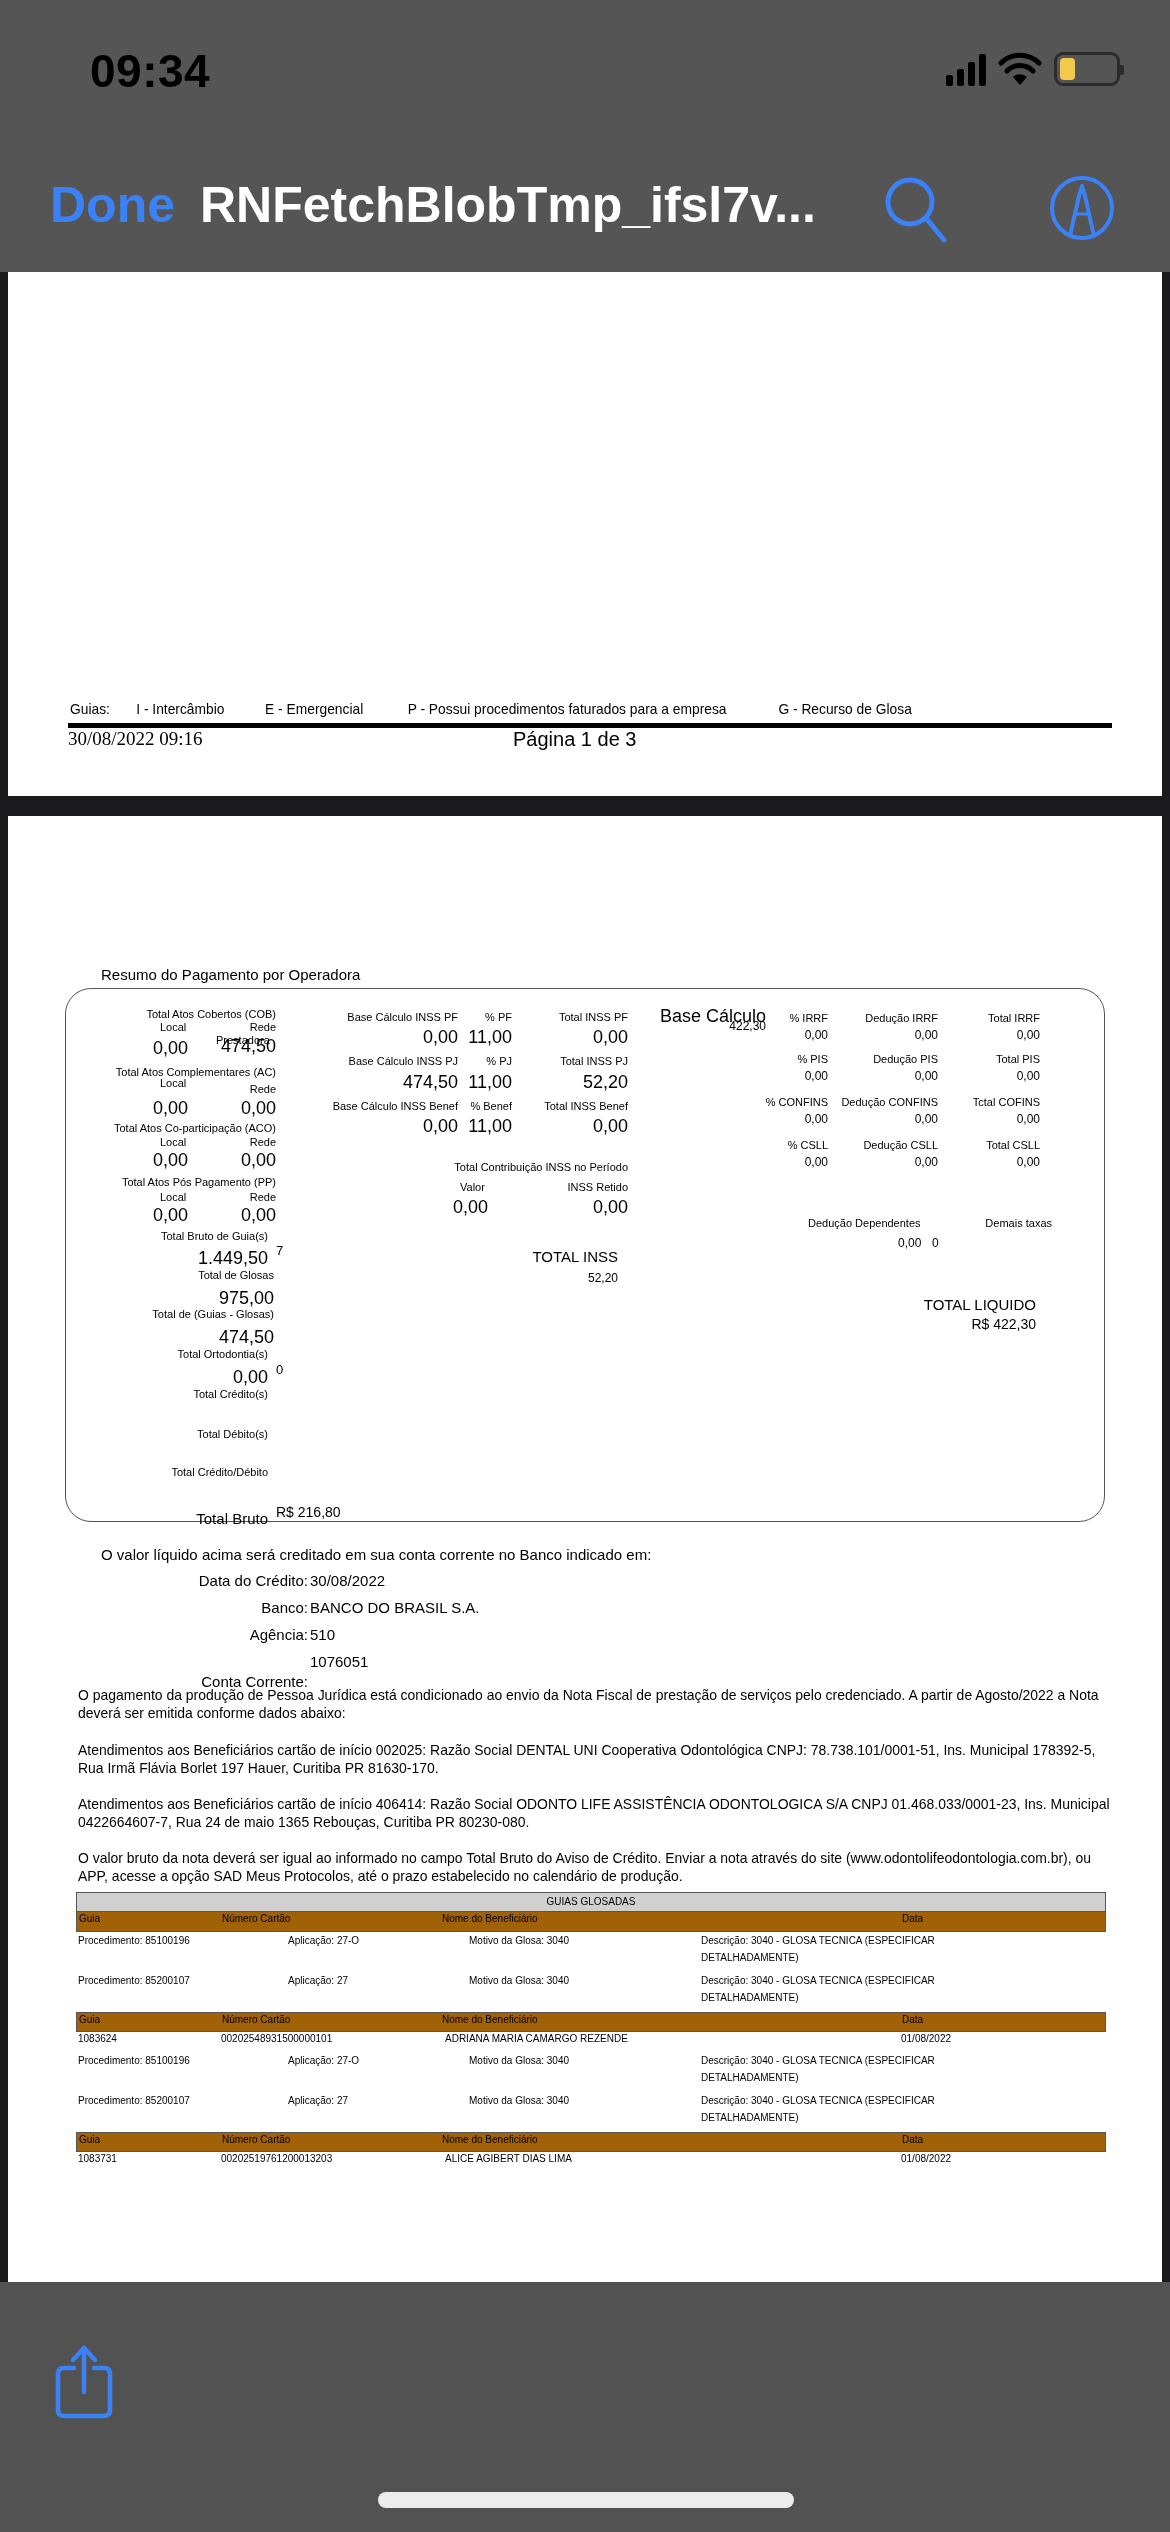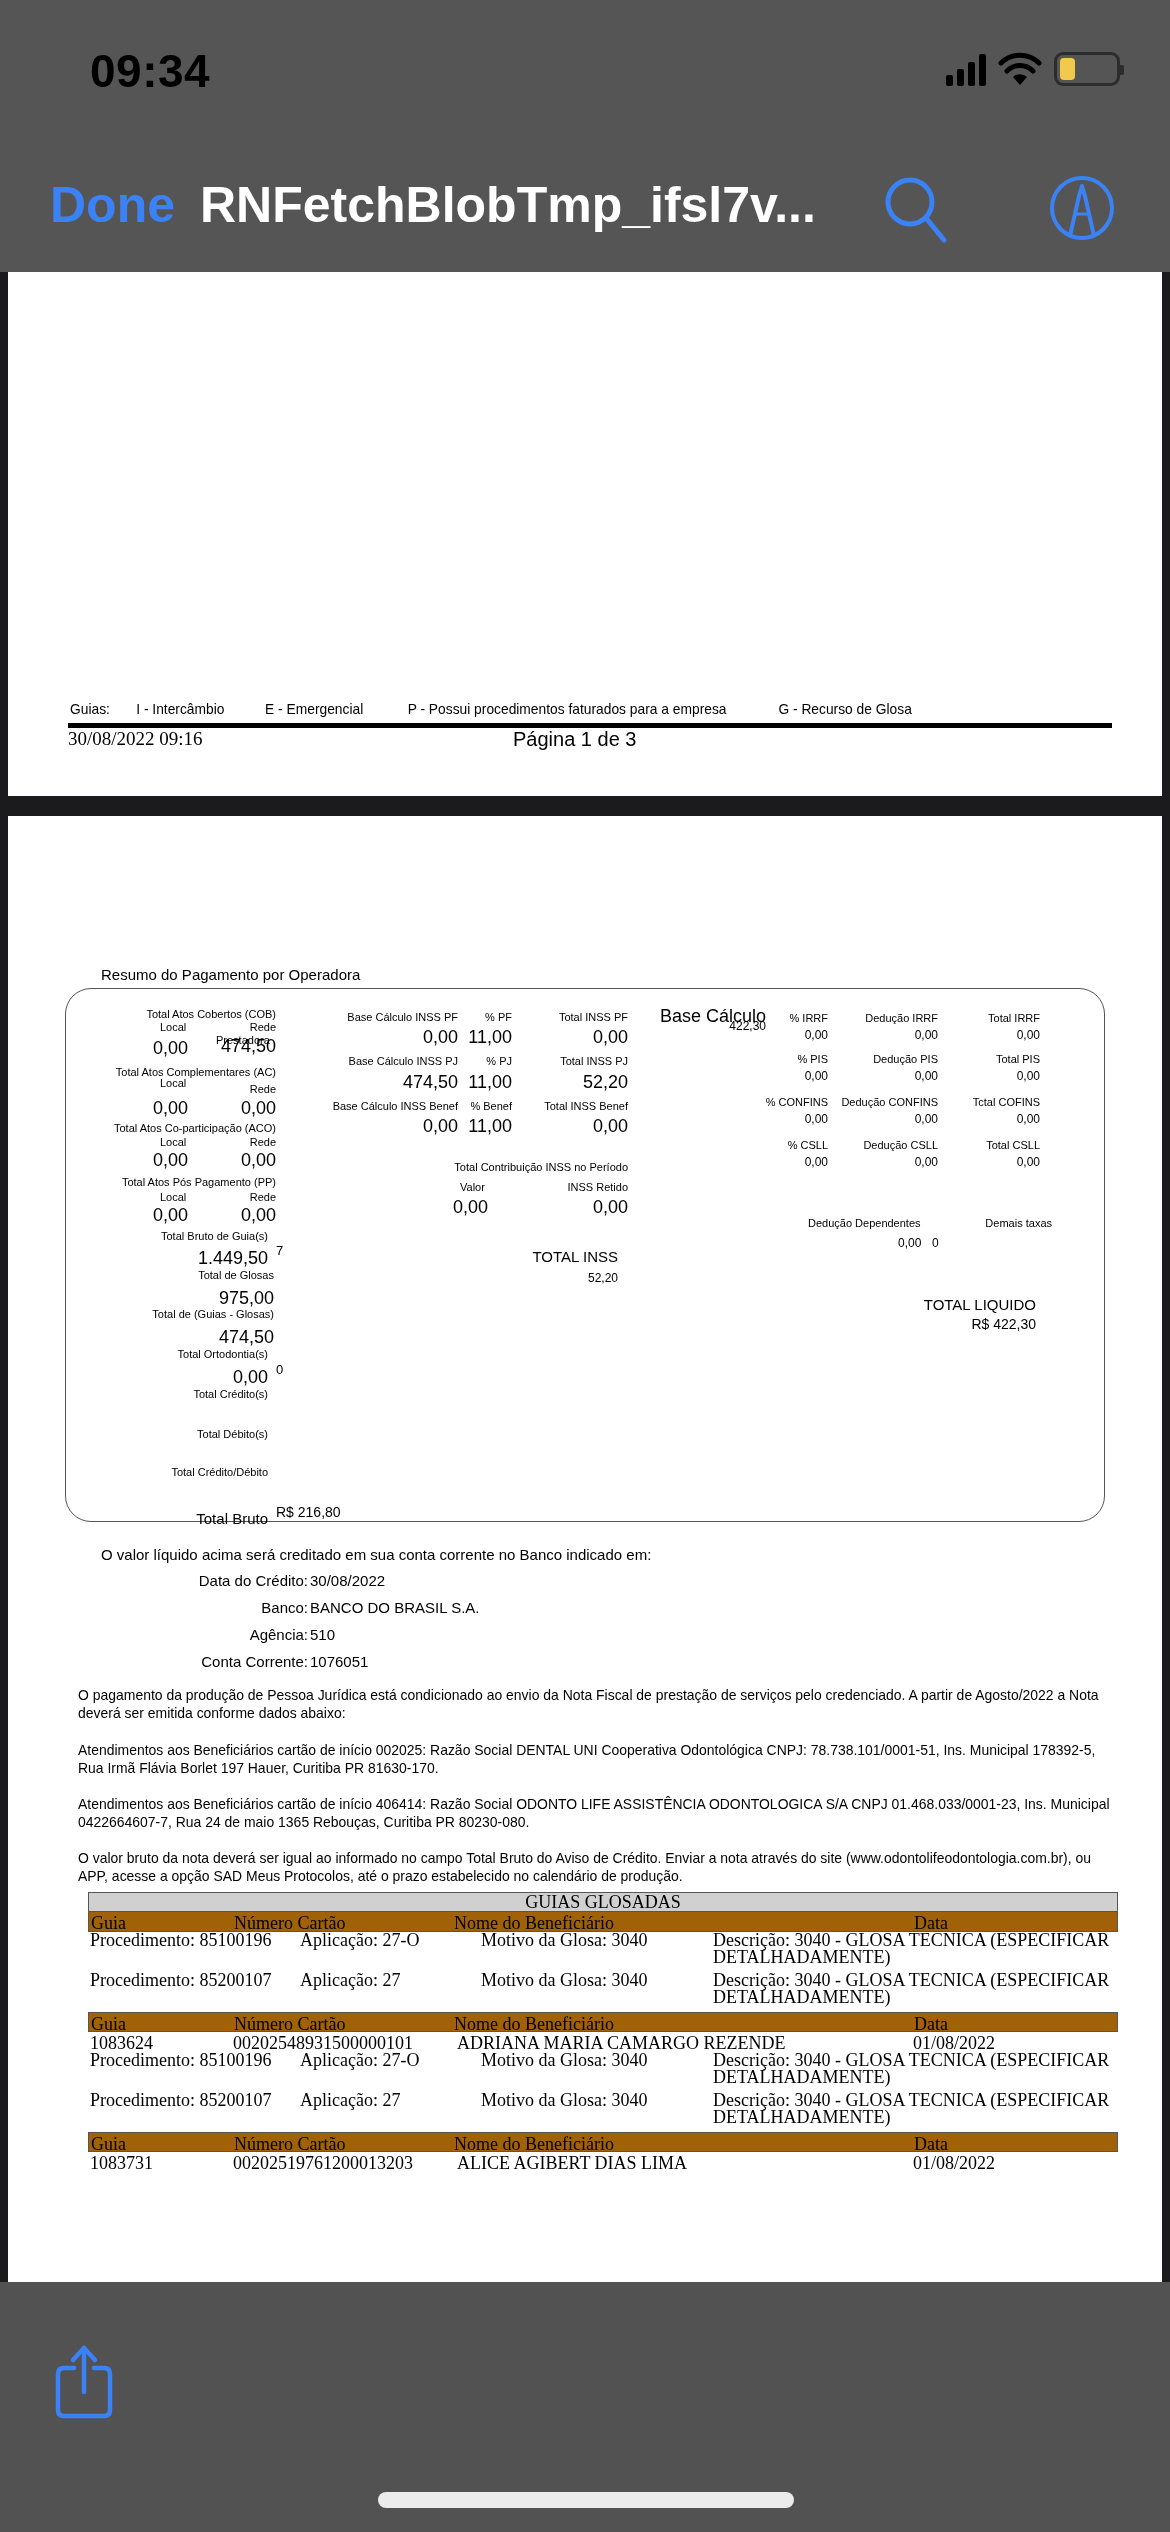--- a/index.html
+++ b/index.html
@@ -42,21 +42,21 @@
 
   
   .bank-intro { position: absolute; left: 93px; top: 730px; font-size: 15px; }
   .bank-row { position: absolute; font-size: 15px; white-space: nowrap; }
   .bank-lbl { position: absolute; width: 200px; text-align: right; }
   .bank-val { position: absolute; left: 0; }
 
   .para { position: absolute; left: 70px; width: 1040px; font-size: 15px; line-height: 18px; transform: scaleX(0.93); transform-origin: left; width: 1110px; }
 
   
-  .gtable { position: absolute; left: 80px; width: 1030px; top: 1076px; font-size: 18px; font-family: Liberation Serif, serif; }
+  .gtable { position: absolute; left: 68px; width: 1030px; top: 1076px; font-size: 10px; }
   .g-title { height: 20px; background: #d0d0d0; border: 1.5px solid #555; text-align: center; line-height: 18px; }
   .g-head { position: relative; height: 20px; background: #a16207; border: 1.5px solid #555; border-top: none; }
   .g-head span, .g-row span { position: absolute; top: 1px; white-space: nowrap; }
   .g-row { position: relative; height: 20px; }
   .g-proc { position: relative; height: 40px; }
   .g-proc span { position: absolute; top: 0; white-space: nowrap; line-height: 17px; }
 
   .bottombar { position: absolute; left: 0; top: 2282px; width: 1170px; height: 250px; background: #525252; }
   .share-icon { position: absolute; left: 54px; top: 62px; width: 60px; height: 76px; }
   .home-ind { position: absolute; left: 378px; top: 210px; width: 416px; height: 16px; background: #ececec; border-radius: 8px; }
@@ -235,21 +235,21 @@
       </div>
       <div class="bank-row" style="left: 0px; top: 783px;">
         <span class="bank-lbl" style="left: 100px;">Banco:</span>
         <span class="bank-val" style="left: 302px;">BANCO DO BRASIL S.A.</span>
       </div>
       <div class="bank-row" style="left: 0px; top: 810px;">
         <span class="bank-lbl" style="left: 100px;">Agência:</span>
         <span class="bank-val" style="left: 302px;">510</span>
       </div>
       <div class="bank-row" style="left: 0px; top: 837px;">
-        <span class="bank-lbl" style="left: 100px;">Conta Corrente:</span>
+        <span class="bank-lbl" style="left: 100px; margin-top: 20px;">Conta Corrente:</span>
         <span class="bank-val" style="left: 302px;">1076051</span>
       </div>
     </div>
 
   <div class="para" style="top:870px">O pagamento da produção de Pessoa Jurídica está condicionado ao envio da Nota Fiscal de prestação de serviços pelo credenciado. A partir de Agosto/2022 a Nota deverá ser emitida conforme dados abaixo:</div>
   <div class="para" style="top:925px">Atendimentos aos Beneficiários cartão de início 002025: Razão Social DENTAL UNI Cooperativa Odontológica CNPJ: 78.738.101/0001-51, Ins. Municipal 178392-5, Rua Irmã Flávia Borlet 197 Hauer, Curitiba PR 81630-170.</div>
   <div class="para" style="top:979px">Atendimentos aos Beneficiários cartão de início 406414: Razão Social ODONTO LIFE ASSISTÊNCIA ODONTOLOGICA S/A CNPJ 01.468.033/0001-23, Ins. Municipal 0422664607-7, Rua 24 de maio 1365 Rebouças, Curitiba PR 80230-080.</div>
   <div class="para" style="top:1033px">O valor bruto da nota deverá ser igual ao informado no campo Total Bruto do Aviso de Crédito. Enviar a nota através do site (www.odontolifeodontologia.com.br), ou APP, acesse a opção SAD Meus Protocolos, até o prazo estabelecido no calendário de produção.</div>
 
   <div class="gtable">

